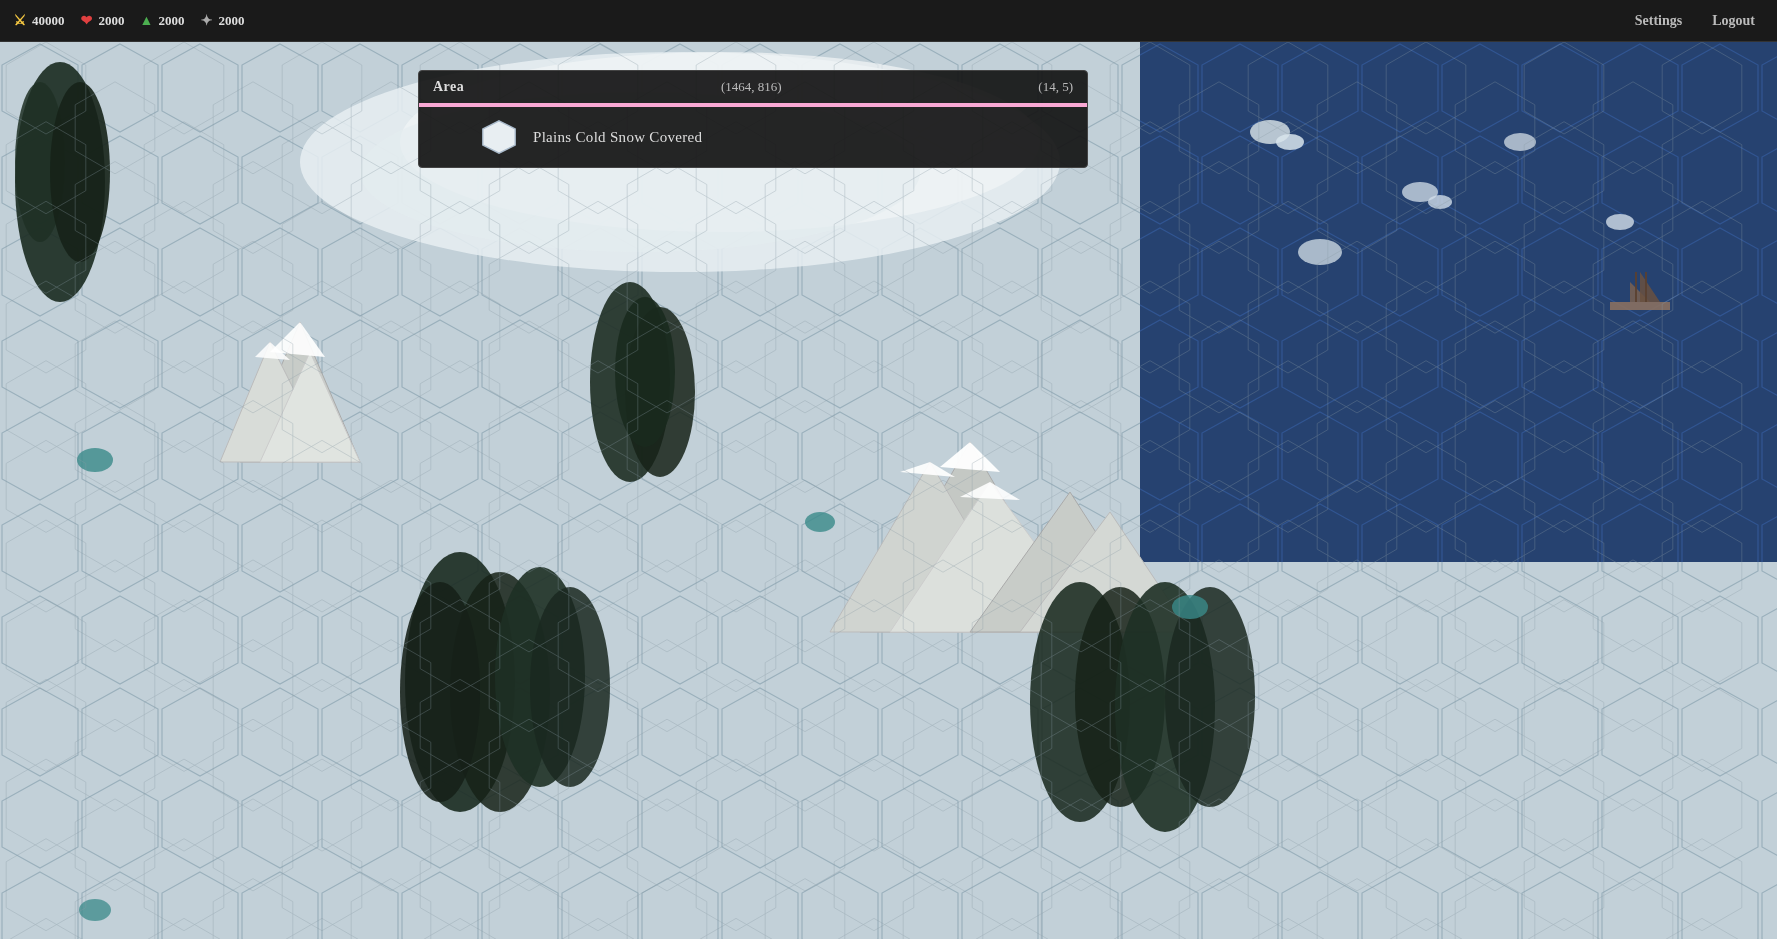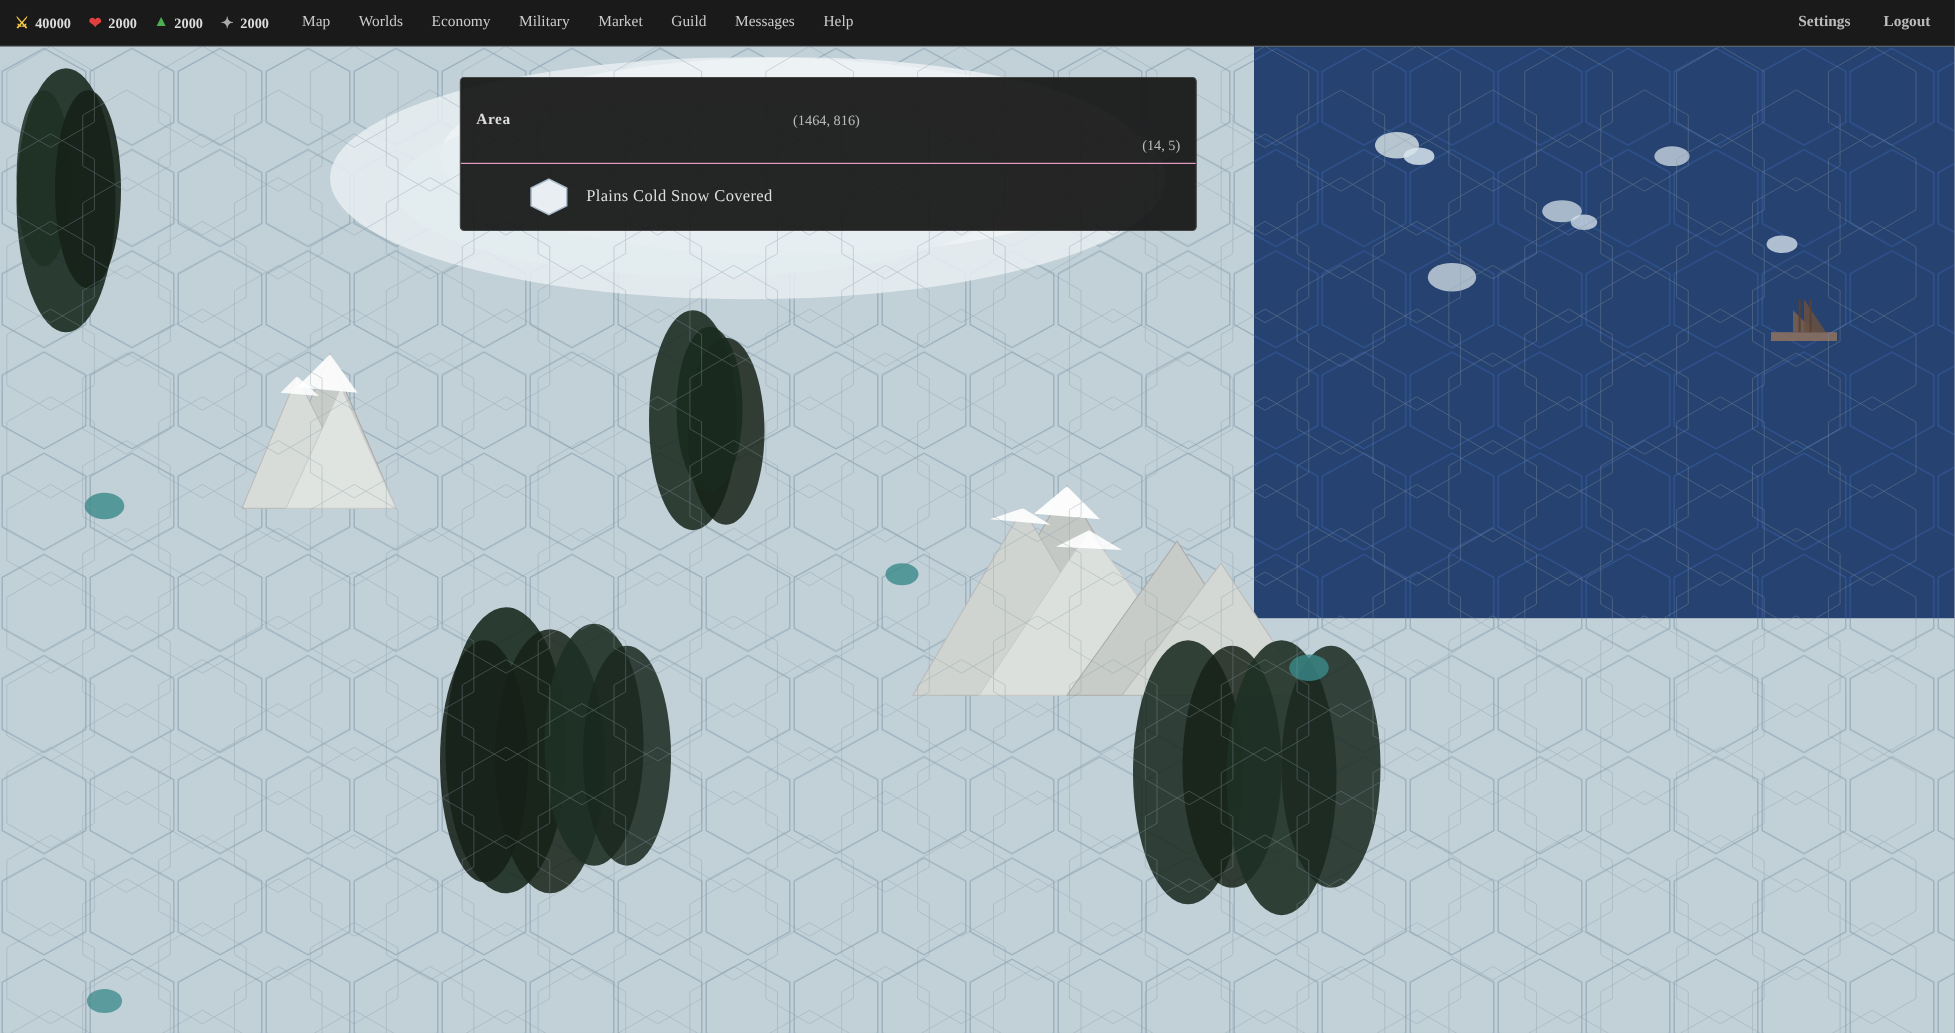--- a/index.html
+++ b/index.html
@@ -99,36 +99,35 @@
       border: 1px solid #444;
       border-radius: 4px;
       z-index: 50;
       padding: 0;
     }
     .tooltip-header {
       display: flex;
       justify-content: space-between;
       align-items: center;
       padding: 8px 14px;
-      border-bottom: 1px solid #f9a8d4;
+      border-bottom: 4px solid #f9a8d4;
     }
     .tooltip-title {
       color: #ddd;
       font-size: 14px;
       font-weight: bold;
       letter-spacing: 0.5px;
     }
     .tooltip-coords {
       color: #bbb;
       font-size: 13px;
     }
     .tooltip-grid-ref {
       color: #bbb;
       font-size: 13px;
-      margin-top: 45px;
     }
     .tooltip-body {
       display: flex;
       align-items: center;
       padding: 12px 14px;
       gap: 16px;
       margin-left: 48px;
     }
     .hex-icon {
       width: 36px;
@@ -157,30 +156,20 @@
     <div class="resource-item">
       <span class="res-icon growth">▲</span>
       <span>2000</span>
     </div>
     <div class="resource-item">
       <span class="res-icon coins">✦</span>
       <span>2000</span>
     </div>
   </div>
 
-  <nav class="nav-links">
-    <a class="nav-link">Map</a>
-    <a class="nav-link">Worlds</a>
-    <a class="nav-link">Economy</a>
-    <a class="nav-link">Military</a>
-    <a class="nav-link">Market</a>
-    <a class="nav-link">Guild</a>
-    <a class="nav-link">Messages</a>
-    <a class="nav-link">Help</a>
-  </nav>
 
   <div class="nav-right">
     <a class="nav-link">Settings</a>
     <a class="nav-link">Logout</a>
   </div>
 </div>
 
 <div id="map-container">
   <svg id="map-svg" xmlns="http://www.w3.org/2000/svg">
     <defs>

